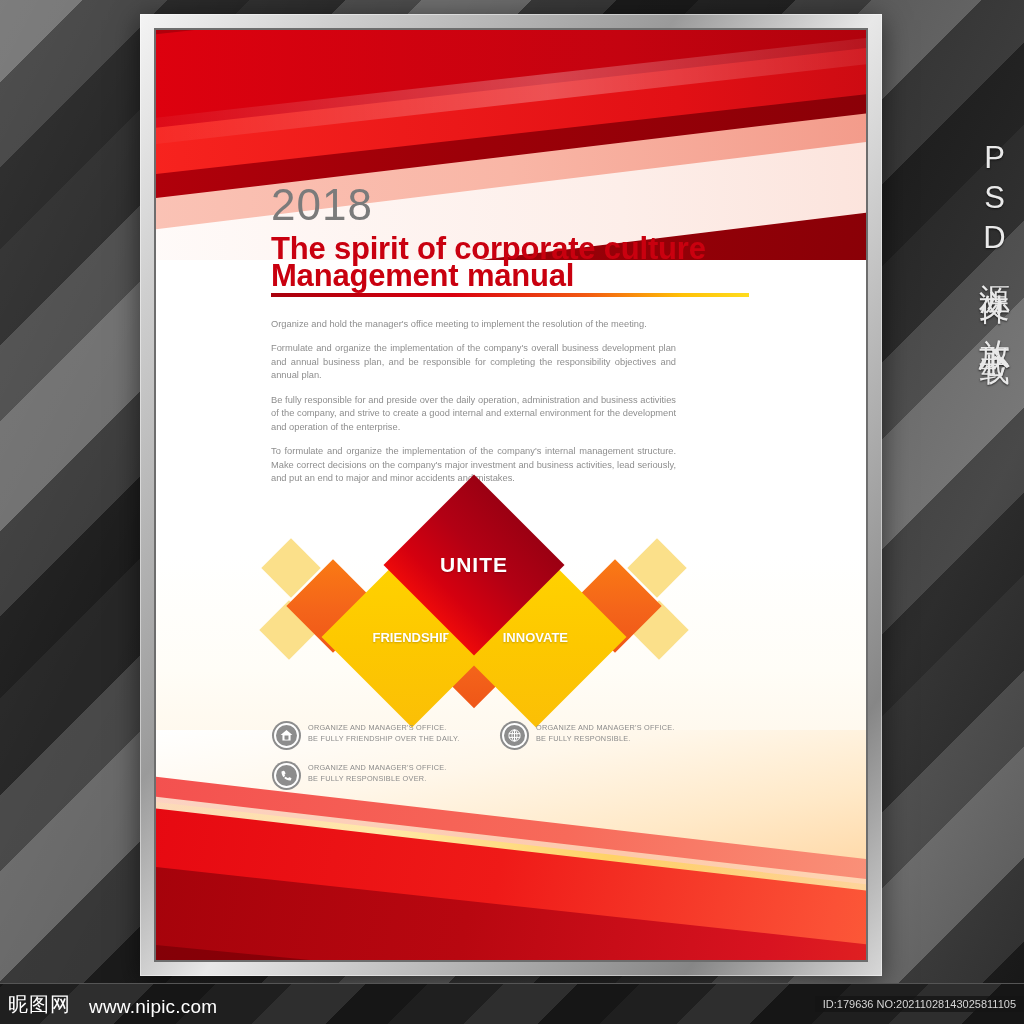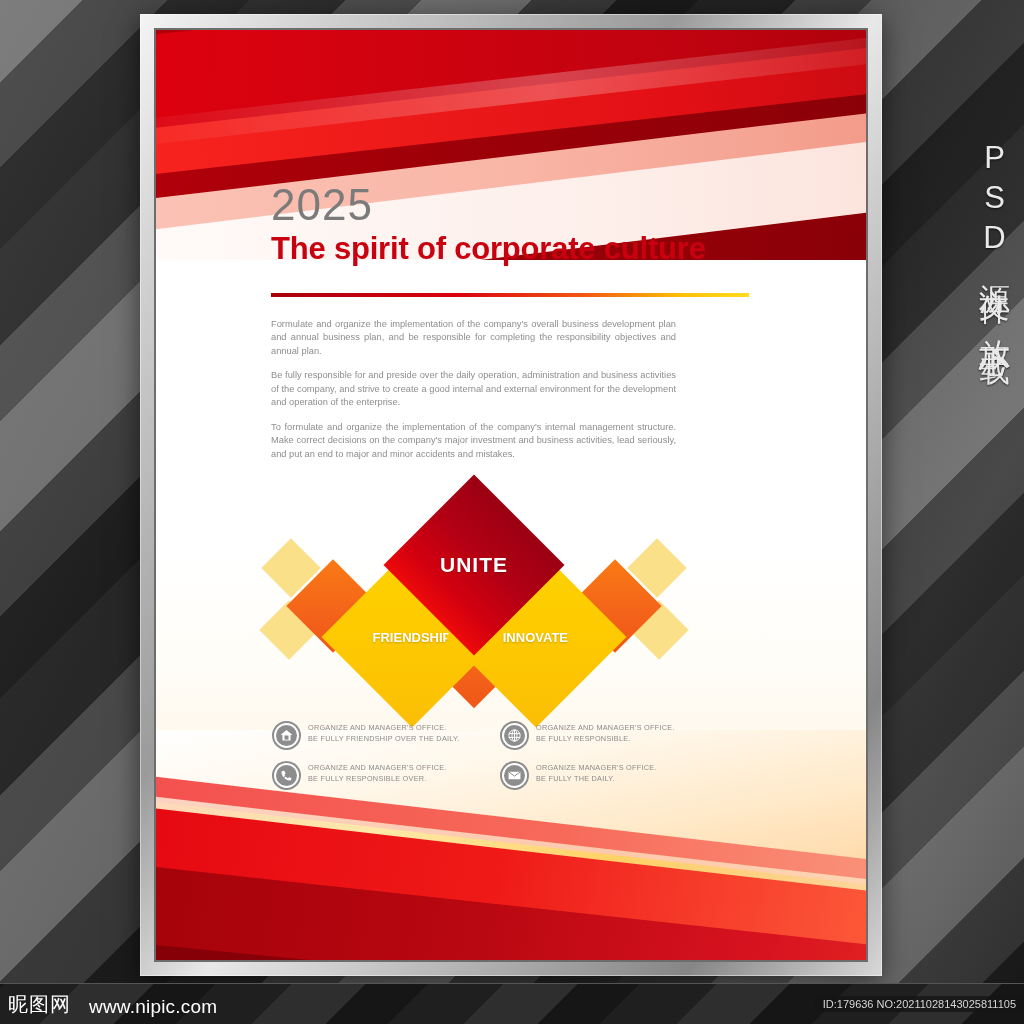--- a/index.html
+++ b/index.html
@@ -248,25 +248,27 @@
           <div class="band b-b1"></div>
           <div class="band b-b2"></div>
           <div class="b-gold"></div>
           <div class="band b-b3"></div>
           <div class="band b-b4"></div>
           <div class="band b-b5"></div>
         </div>
 
         <div class="content">
 
-          <div class="year">2025</div>
+          <div class="year">2018</div>
           <div class="title-l1">The spirit of corporate culture</div>
+          <div class="title-l2">Management manual</div>
           <div class="rule"></div>
 
           <div class="paras">
+            <div class="para">Organize and hold the manager's office meeting to implement the resolution of the meeting.</div>
             <div class="para">Formulate and organize the implementation of the company's overall business development plan and annual business plan, and be responsible for completing the responsibility objectives and annual plan.</div>
             <div class="para">Be fully responsible for and preside over the daily operation, administration and business activities of the company, and strive to create a good internal and external environment for the development and operation of the enterprise.</div>
             <div class="para">To formulate and organize the implementation of the company's internal management structure. Make correct decisions on the company's major investment and business activities, lead seriously, and put an end to major and minor accidents and mistakes.</div>
           </div>
 
           <div class="emblem">
 
             <div class="dia d-pale" style="left:6px;  top:62px;"></div>
             <div class="dia d-pale" style="left:4px;  top:124px;"></div>
 
@@ -332,32 +334,20 @@
                     <path d="M20.1 16.2l-3.1-1.4a1.2 1.2 0 0 0-1.4.35l-1.1 1.35a13.4 13.4 0 0 1-5.9-5.9l1.35-1.1A1.2 1.2 0 0 0 10.3 8.1L8.9 5A1.3 1.3 0 0 0 7.4 4.3L4.9 5a1.3 1.3 0 0 0-.95 1.35C4.4 14 10.1 19.7 17.75 20.15a1.3 1.3 0 0 0 1.35-.95l0.7-2.5a1.3 1.3 0 0 0-0.7-1.5z"></path>
                     <rect x="2" y="11" width="22" height="1.7" fill="#8d8d8d" transform="rotate(-40 12 12)"></rect>
                   </svg>
                 </div>
                 <div class="ctext">
                   <div>ORGANIZE AND MANAGER'S OFFICE.</div>
                   <div>BE FULLY RESPONSIBLE OVER.</div>
                 </div>
               </div>
 
-              <div class="citem">
-                <div class="cicon">
-                  <svg width="15" height="15" viewBox="0 0 24 24" fill="#fff">
-                    <path d="M2.5 6h19v12h-19z"></path>
-                    <path d="M2.5 6l9.5 7 9.5-7" fill="none" stroke="#8d8d8d" stroke-width="1.6"></path>
-                  </svg>
-                </div>
-                <div class="ctext">
-                  <div>ORGANIZE MANAGER'S OFFICE.</div>
-                  <div>BE FULLY THE DAILY.</div>
-                </div>
-              </div>
 
             </div>
           </div>
 
         </div>
       </div>
     </div>
   </div>
 
   <div class="wmbar">

